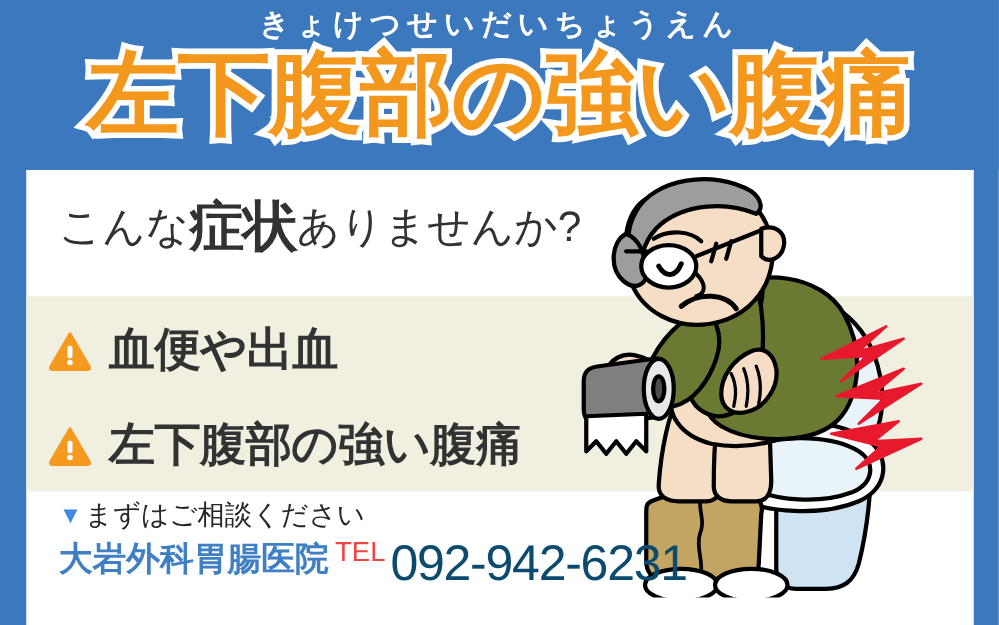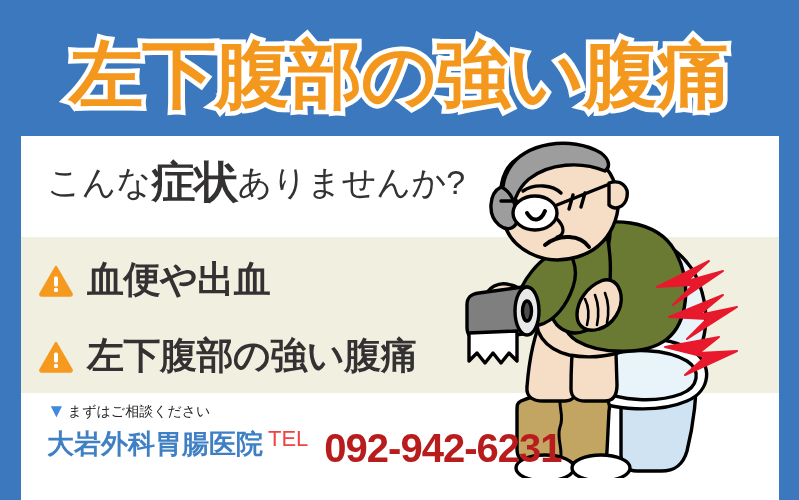--- a/index.html
+++ b/index.html
@@ -105,59 +105,60 @@
     margin-bottom:6px;
   }
   .tri{
     color:#3f8ae0;
     font-size:19px;
     margin-right:2px;
     line-height:1;
   }
   .consult-text{
     color:#262626;
-    font-size:14px;
+    font-size:22px;
     letter-spacing:0px;
     white-space:nowrap;
   }
   .clinic-line{
     display:flex;align-items:flex-start;
     white-space:nowrap;
   }
   .clinic-name{
     color:#3f7fc4;
     font-size:27px;
     font-weight:bold;
     letter-spacing:0px;
   }
   .tel-label{
     color:#ef4444;
     font-size:22px;
     margin-left:5px;
     letter-spacing:0px;
   }
   .tel-number{
-    color:#b91c1c;
+    color:#0c4a6e;
     font-size:40px;
-    font-weight:bold;
+    font-weight:normal;
     letter-spacing:-1px;
-    margin-left:16px;
+    margin-left:4px;
   }
 
   
   .illus{
     position:absolute;right:-2px;top:-1px;
     width:320px;height:343px;
     z-index:4;
   }
 </style>
 </head>
 <body>
 
 <div class="header">
+  <div class="furigana">きょけつせいだいちょうえん</div>
   <div class="maintitle">左下腹部の強い腹痛</div>
 </div>
 
 <div class="card">
 
   <div class="band"></div>
 
   <div class="question">
     <span>こんな</span><span class="big">症状</span><span>ありませんか?</span>
   </div>

